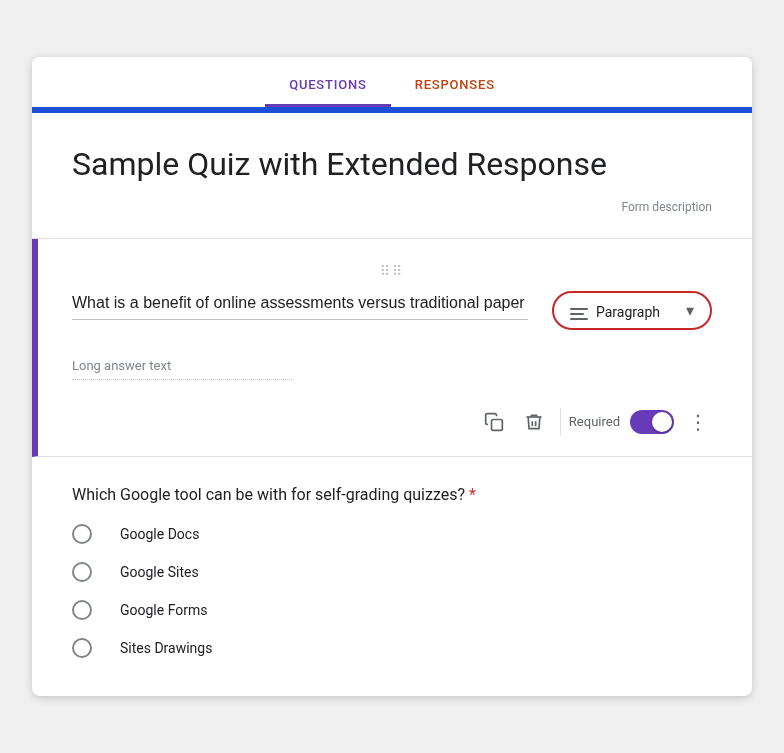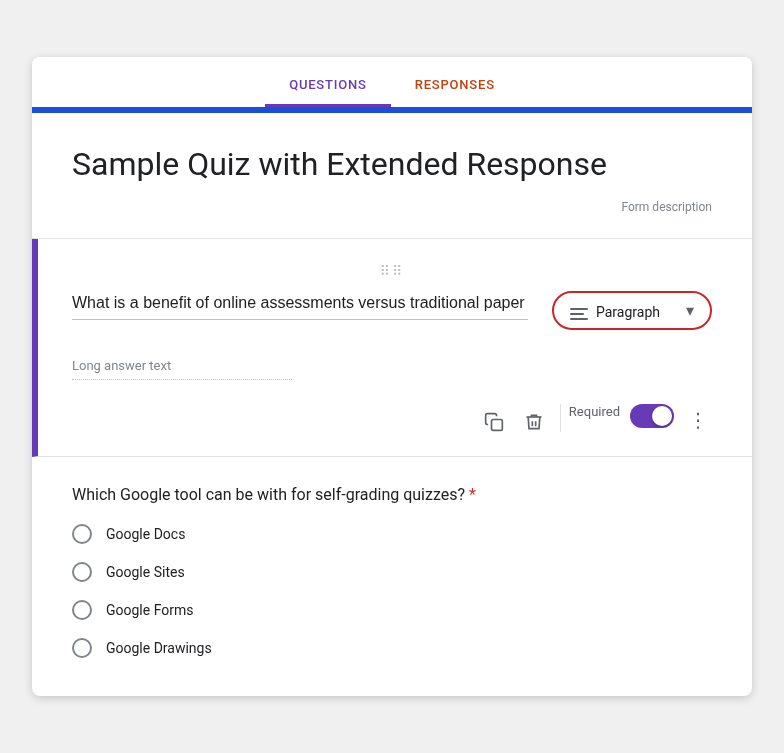--- a/index.html
+++ b/index.html
@@ -135,21 +135,21 @@
       margin-top: 28px;
       font-size: 13px;
       color: #80868b;
       border-bottom: 1px dotted #bdc1c6;
       padding-bottom: 6px;
       width: 220px;
     }
 
     .question-actions {
       display: flex;
-      align-items: flex-start;
+      align-items: center;
       justify-content: flex-end;
       gap: 4px;
       margin-top: 16px;
       padding-top: 8px;
     }
     .icon-btn {
       width: 36px;
       height: 36px;
       display: flex;
       align-items: center;
@@ -209,21 +209,21 @@
       font-size: 16px;
       color: #202124;
       margin-bottom: 20px;
     }
     .required-star {
       color: #d32f2f;
     }
     .radio-option {
       display: flex;
       align-items: center;
-      gap: 14px;
+      gap: 28px;
       margin-bottom: 18px;
       cursor: pointer;
     }
     .radio-circle {
       width: 20px;
       height: 20px;
       border-radius: 50%;
       border: 2px solid #80868b;
       flex-shrink: 0;
     }
@@ -312,17 +312,17 @@
       <span class="radio-text">Google Sites</span>
     </div>
 
     <div class="radio-option">
       <div class="radio-circle"></div>
       <span class="radio-text">Google Forms</span>
     </div>
 
     <div class="radio-option">
       <div class="radio-circle"></div>
-      <span class="radio-text">Google Drawings</span>
+      <span class="radio-text">Sites Drawings</span>
     </div>
   </div>
 
 </div>
 
 </body></html>

